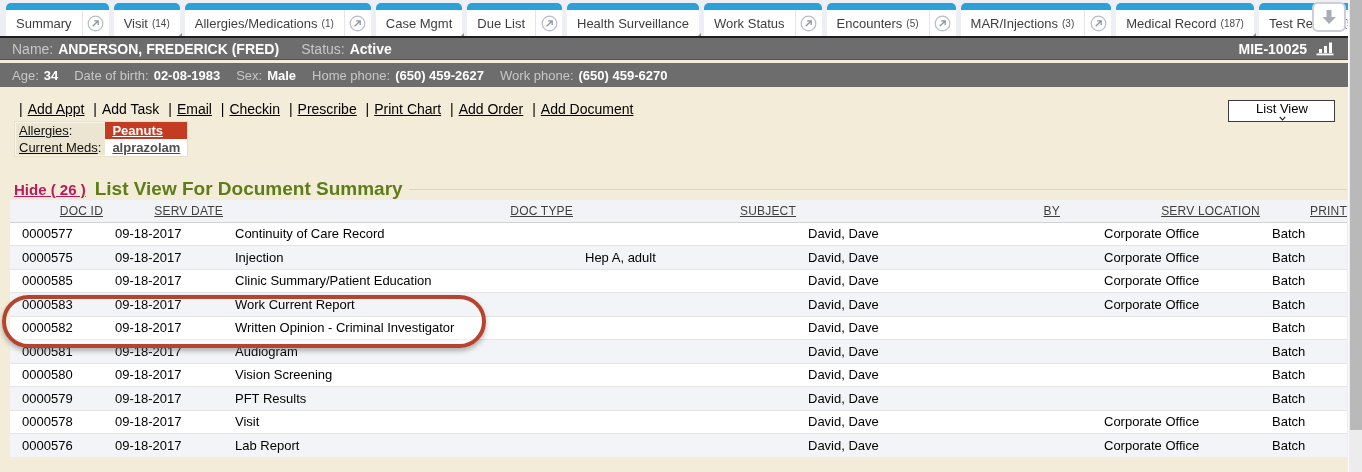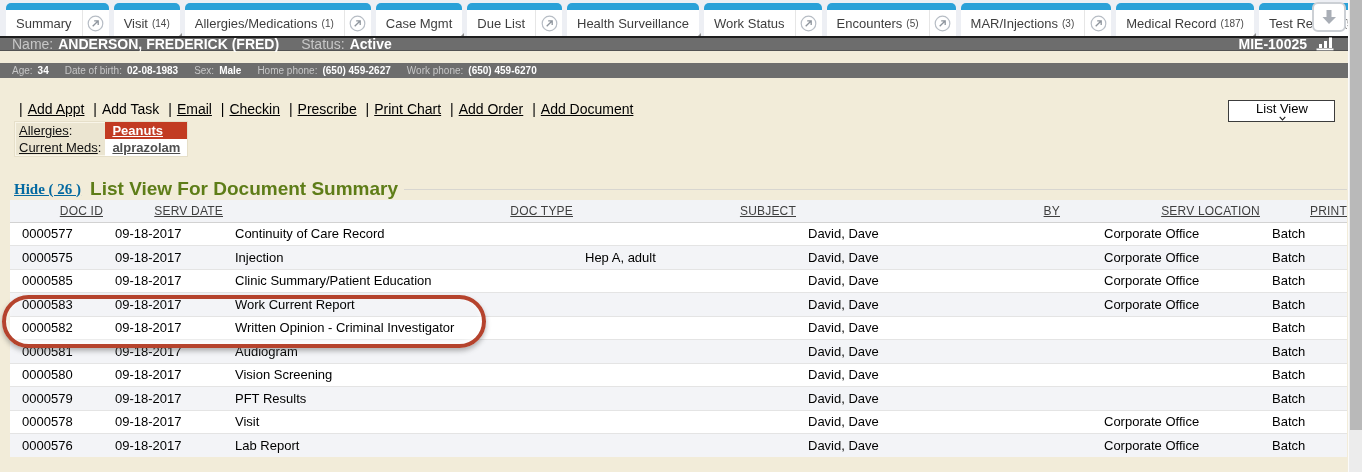--- a/index.html
+++ b/index.html
@@ -35,24 +35,24 @@
     width: 0; height: 0;
     border-bottom: 6px solid #8f8f8f; border-left: 6px solid transparent;
   }
   .tab-overflow-btn {
     position: absolute; top: 2px; right: 16px; width: 34px; height: 30px;
     background: #fff; border: 2px solid #ccd0d5; border-radius: 6px;
     display: flex; align-items: center; justify-content: center; cursor: pointer;
   }
 
   
-  .pt-bar { position: absolute; left: 0; width: 1348px; height: 15px; background: #6d6d6d;
+  .pt-bar { position: absolute; left: 0; width: 1348px; height: 24px; background: #6d6d6d;
     color: #fff; display: flex; align-items: center; padding: 0 12px; white-space: nowrap; }
   .pt-bar1 { top: 36px; border-top: 2px solid #1f1f1f; border-bottom: 1px solid #515151; font-size: 14px; }
-  .pt-bar2 { top: 63px; font-size: 10px; }
+  .pt-bar2 { top: 63px; font-size: 13px; }
   .lbl { color: #c7c7c7; margin-right: 5px; }
   .val { color: #fff; font-weight: 700; margin-right: 16px; }
   .pt-right { margin-left: auto; display: flex; align-items: center; gap: 8px; font-weight: 700; font-size: 14px; }
 
   
   .content { position: absolute; top: 90px; left: 0; width: 1348px; }
 
   .actions { margin: 11px 0 0 14px; font-size: 14px; color: #000; line-height: 17px; }
   .actions a { color: #000; text-decoration: underline; cursor: pointer; }
   .actions a.no-underline { text-decoration: none; }
@@ -65,22 +65,22 @@
   .ci-label a { color: #111; text-decoration: underline; cursor: pointer; }
   .ci-colon { color: #111; }
   .ci-val { padding: 1px 7px; }
   .ci-val a { cursor: pointer; font-weight: bold; }
   .ci-val-allergy { background: #c23b22; }
   .ci-val-allergy a { color: #fff; text-decoration: underline; }
   .ci-val-med { background: #fff; }
   .ci-val-med a { color: #4f4f4f; font-weight: 700; text-decoration: underline; }
 
   .summary-head { display: flex; align-items: center; margin: 21px 1px 0 14px; height: 22px; }
-  .hide-link { color: #0369a1; font-weight: 700; font-size: 15px;
-    text-decoration: underline; margin-right: 9px; white-space: nowrap; cursor: pointer; font-family: Liberation Serif, serif; }
+  .hide-link { color: #be185d; font-weight: 700; font-size: 15px;
+    text-decoration: underline; margin-right: 9px; white-space: nowrap; cursor: pointer; }
   .summary-title { color: #5e7d18; font-weight: 700; font-size: 19px; white-space: nowrap; }
   .head-rule { flex: 1; height: 1px; background: #d8d6d0; margin-left: 6px; }
 
   
   .doc-table { margin-left: 10px; width: 1337px; border-collapse: collapse; table-layout: fixed;
     background: #fff; }
   .doc-table thead th { background: #f2f3f6; height: 22px; text-align: right;
     font-size: 12px; font-weight: 400; color: #3f3f3f; padding: 0 0 0 12px;
     border-bottom: 1px solid #d2d2d2; white-space: nowrap; }
   .doc-table thead th .th-link { text-decoration: underline; cursor: pointer; letter-spacing: 0.2px; }

